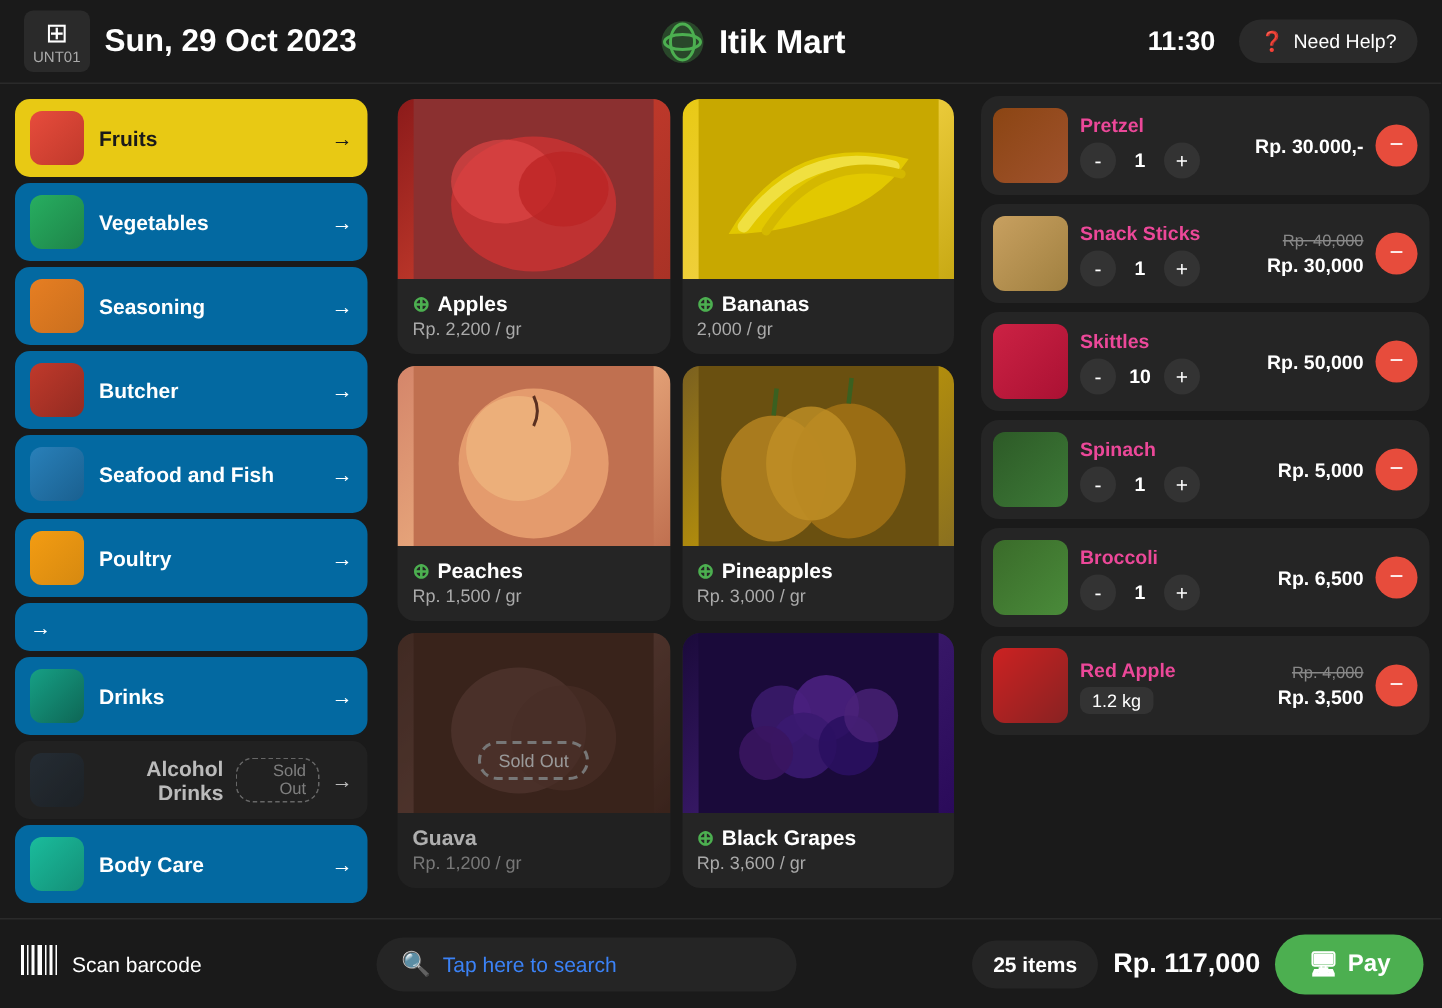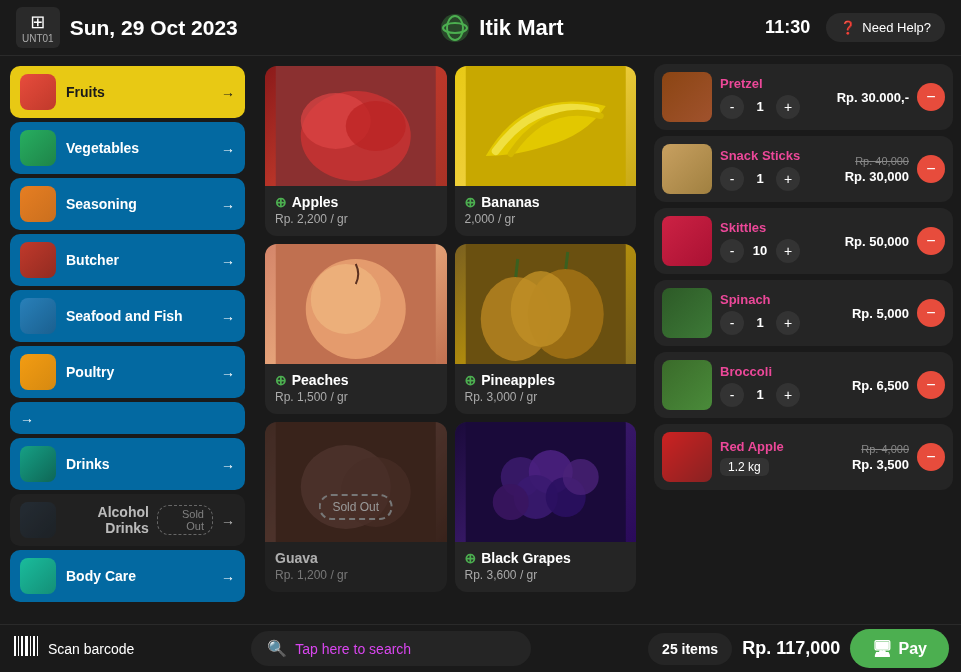--- a/index.html
+++ b/index.html
@@ -344,21 +344,21 @@
     }
 
     
     .bottom-bar {
       display: flex;
       align-items: center;
       justify-content: space-between;
       padding: 8px 12px;
       background: #1a1a1a;
       border-top: 1px solid #2a2a2a;
-      height: 48px;
+      height: 60px;
       flex-shrink: 0;
     }
     .scan-barcode {
       display: flex;
       align-items: center;
       gap: 8px;
       cursor: pointer;
     }
     .scan-icon {
       font-size: 22px;
@@ -377,21 +377,21 @@
       padding: 8px 16px;
       width: 280px;
       cursor: text;
     }
     .search-icon {
       font-size: 16px;
       color: #888;
     }
     .search-placeholder {
       font-size: 14px;
-      color: #d946ef;
+      color: #3b82f6;
       text-align: center;
     }
     .cart-summary {
       display: flex;
       align-items: center;
       gap: 10px;
     }
     .items-count {
       background: #252525;
       border-radius: 20px;

